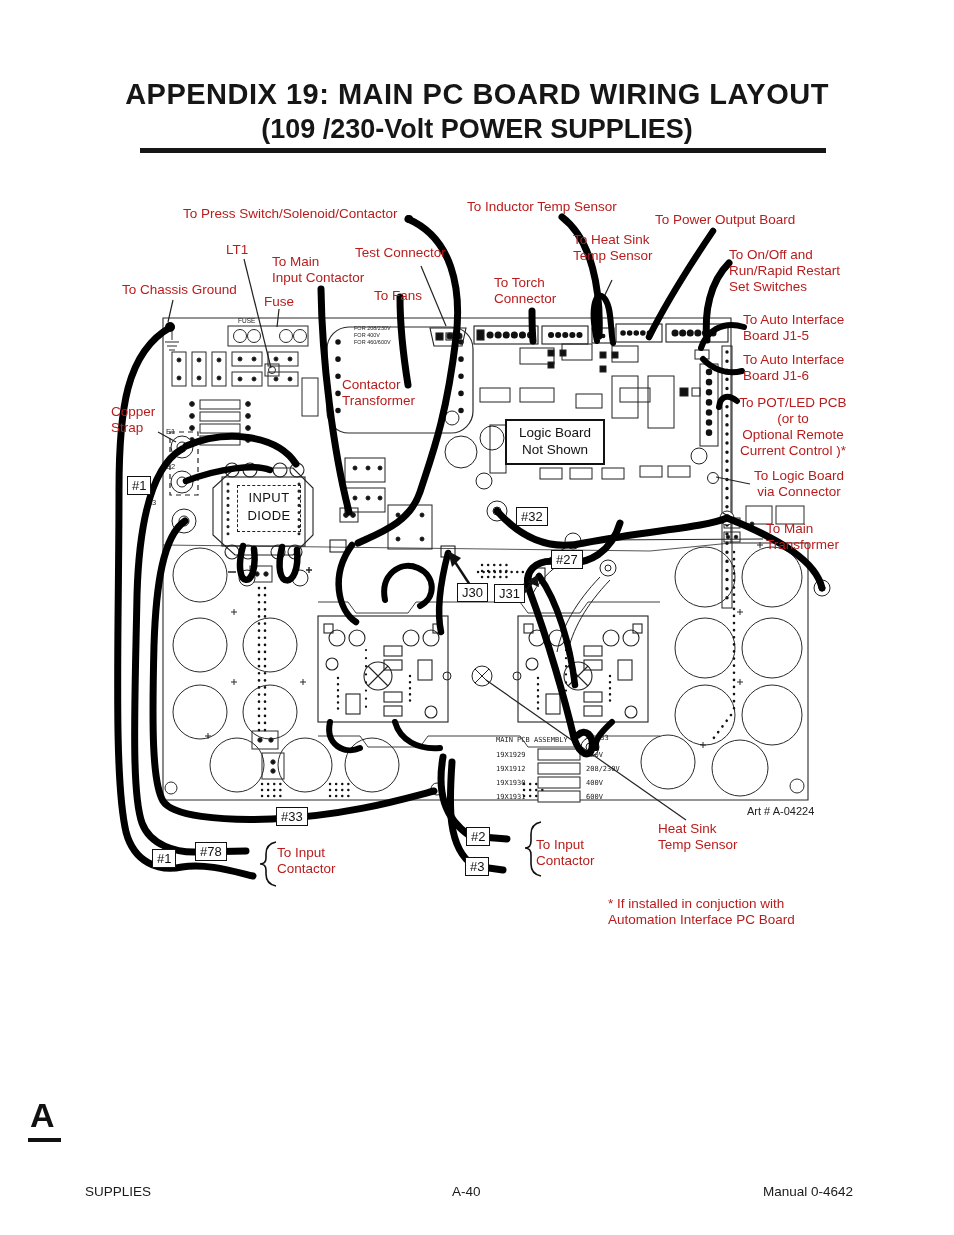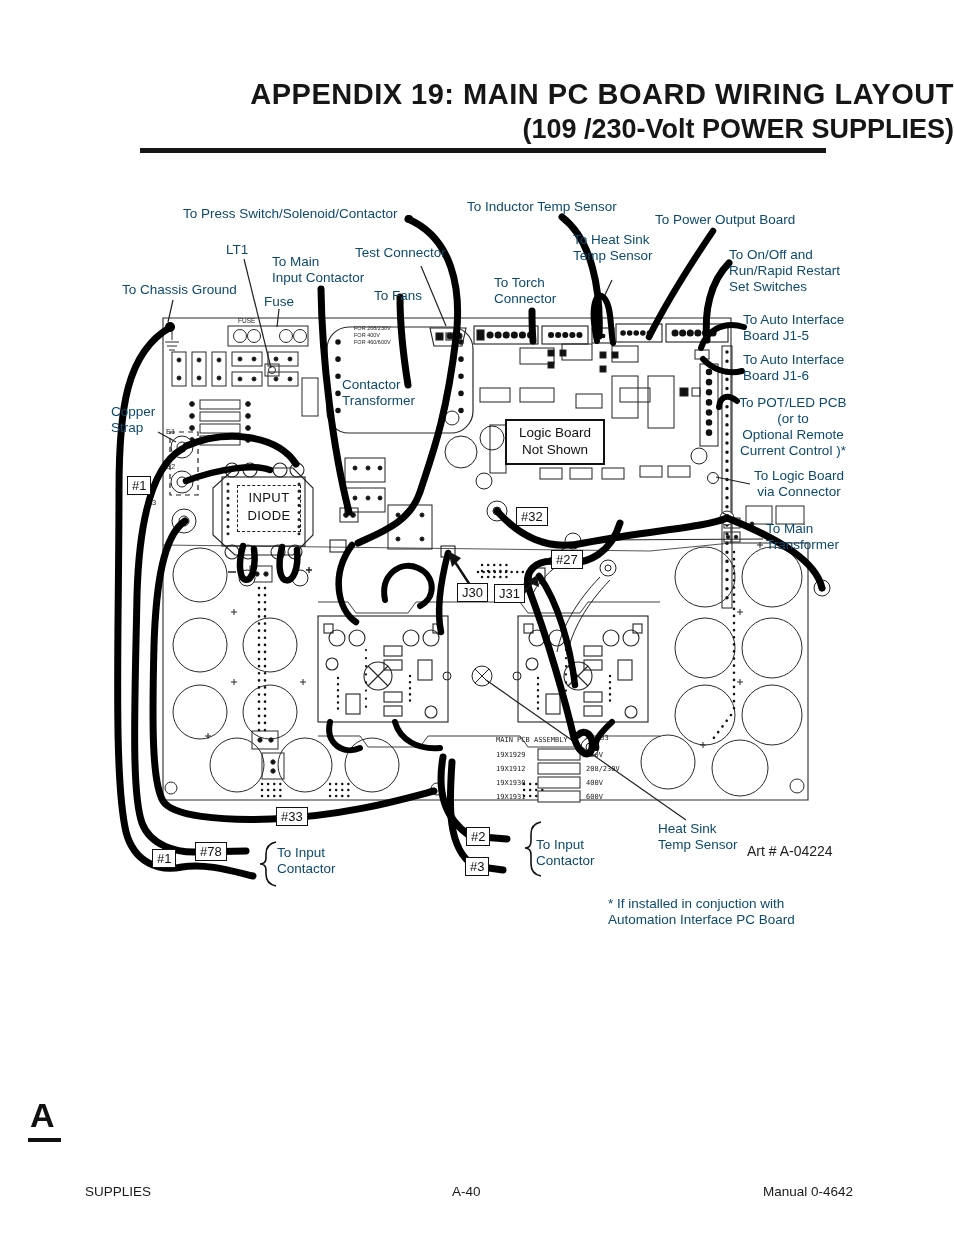--- a/index.html
+++ b/index.html
@@ -1,33 +1,33 @@
 <!DOCTYPE html>
 <html><head>
 <meta charset="utf-8">
 <style>
   html,body{margin:0;padding:0;background:#fff;}
   .page{position:relative;width:954px;height:1235px;background:#fff;overflow:hidden;
         font-family:"Liberation Sans",sans-serif;color:#111;}
-  .title{position:absolute;left:0;width:954px;text-align:right;font-weight:bold;color:#161616;}
+  .title{position:absolute;left:0;width:954px;text-align:center;font-weight:bold;color:#161616;}
   .t1{top:78px;font-size:29px;letter-spacing:0.5px;}
   .t2{top:114px;font-size:27px;}
   .rule{position:absolute;left:140px;top:148px;width:686px;height:5px;background:#161616;}
-  .lbl{position:absolute;font-size:13.5px;line-height:1.18;white-space:pre-line;color:#0c4a6e;}
+  .lbl{position:absolute;font-size:13.5px;line-height:1.18;white-space:pre-line;color:#b91c1c;}
   .ctr{text-align:center;}
   .refbox{position:absolute;font-size:13px;line-height:15px;padding:1px 4px;border:1.4px solid #111;
           background:#fff;color:#111;z-index:6;}
   .bigbox{position:absolute;left:505px;top:419px;width:96px;border:2.2px solid #111;background:#fff;
           text-align:center;font-size:13.5px;line-height:1.25;white-space:pre-line;padding:4px 0;z-index:5;}
   .diodebox{position:absolute;left:237px;top:485px;width:62px;height:42px;border:1.6px dashed #222;
           text-align:center;font-size:13px;line-height:1.35;white-space:pre-line;padding-top:3px;z-index:5;letter-spacing:0.4px;}
   .sectionA{position:absolute;left:30px;top:1096px;font-size:34px;font-weight:bold;}
   .sectionA-rule{position:absolute;left:28px;top:1138px;width:33px;height:4px;background:#111;}
   .foot{position:absolute;top:1184px;font-size:13.5px;color:#1a1a1a;}
-  .art{position:absolute;left:747px;top:843px;font-size:14px;color:#222;}
+  .art{position:absolute;left:747px;top:805px;font-size:11px;color:#222;}
   svg{position:absolute;left:0;top:0;z-index:2;}
   .lbl{z-index:5;}
 </style>
 </head>
 <body>
 
 <div class="page">
 
   <div class="title t1">APPENDIX 19:  MAIN PC BOARD WIRING LAYOUT</div>
   <div class="title t2">(109 /230-Volt POWER SUPPLIES)</div>

